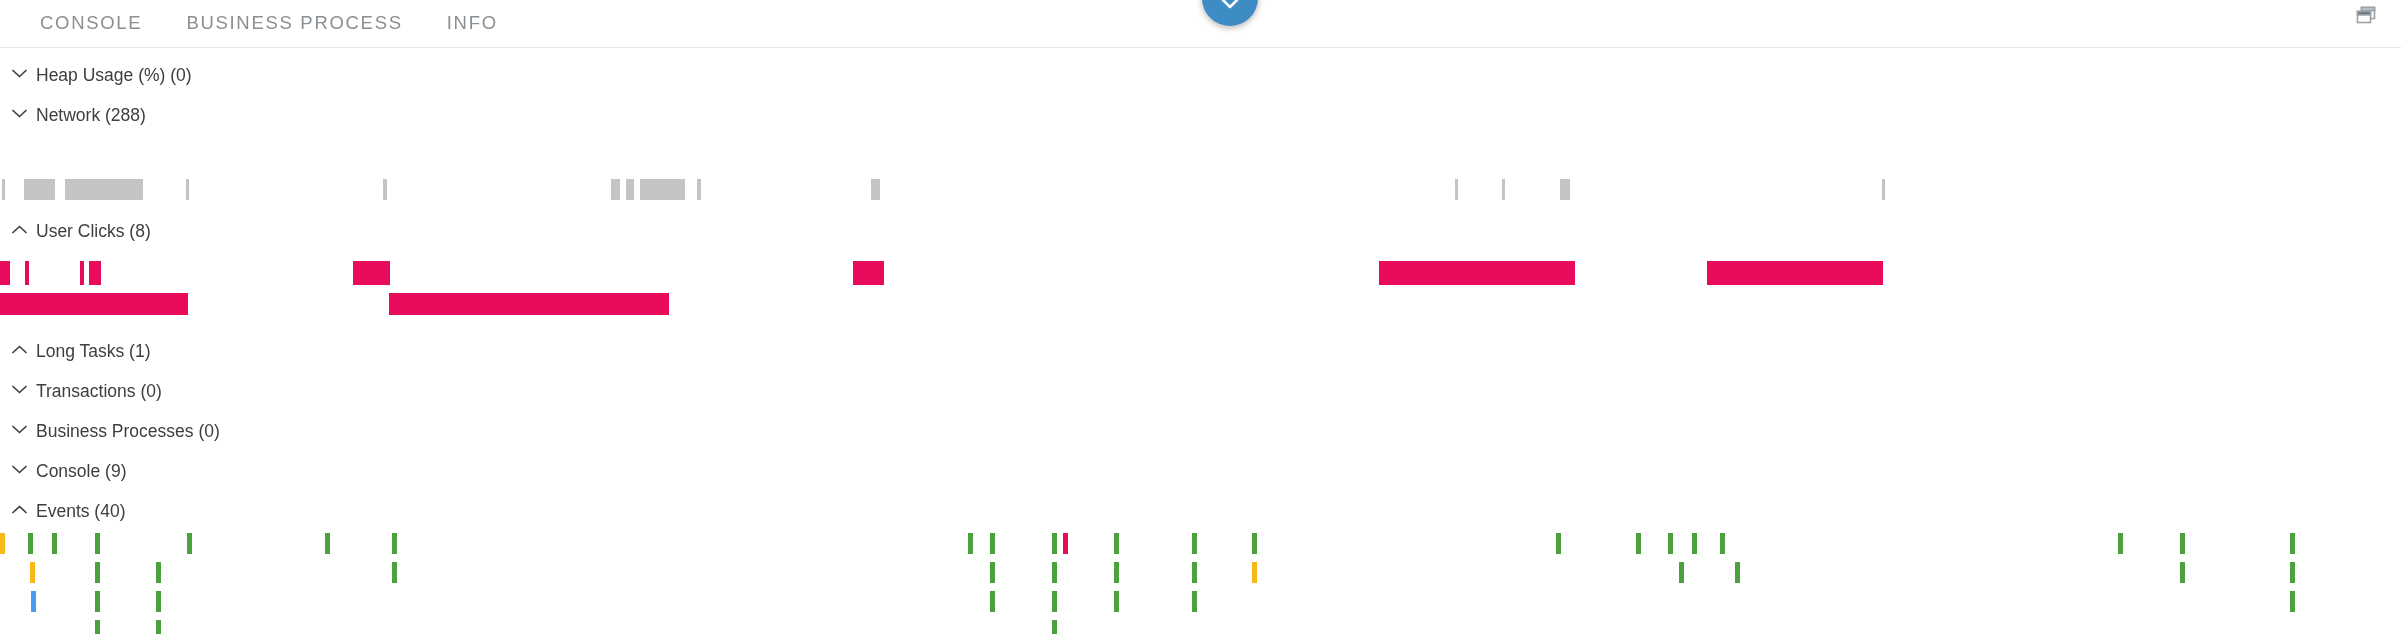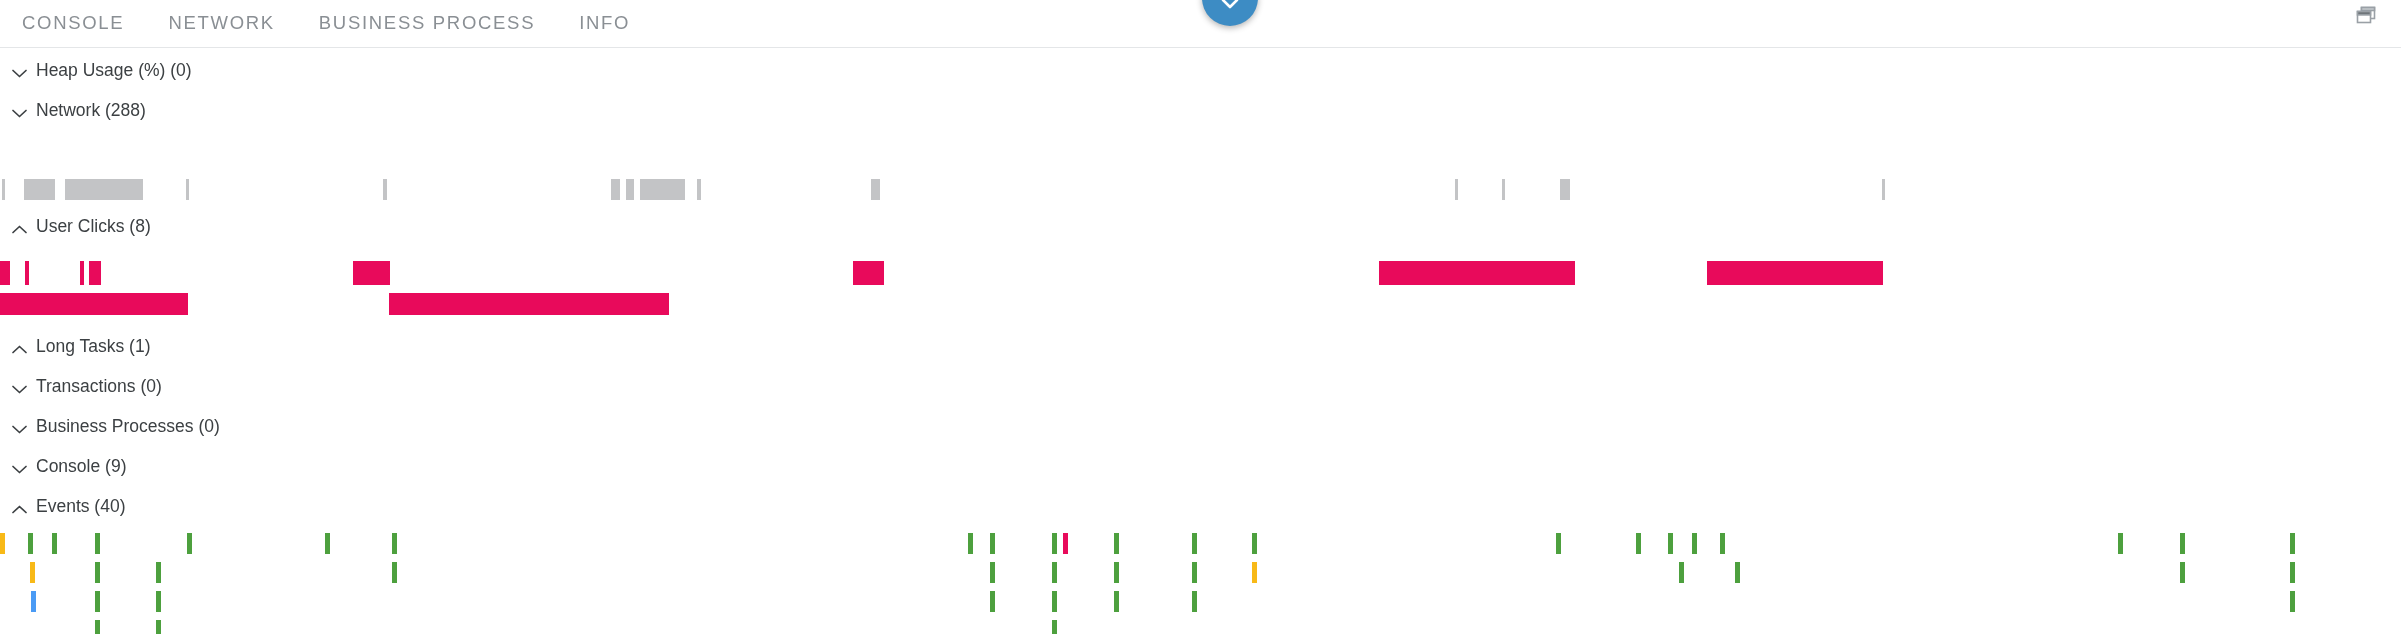--- a/index.html
+++ b/index.html
@@ -24,20 +24,21 @@
     top: 0;
     width: 2401px;
     height: 48px;
     border-bottom: 1px solid #e4e6e8;
     box-sizing: border-box;
   }
   .tabs {
     display: flex;
     align-items: flex-start;
     height: 48px;
+    padding-left: 18px;
   }
   .tab {
     position: relative;
     font-size: 18.5px;
     letter-spacing: 1.7px;
     color: #8a8f94;
     padding: 12px 22px 14px 22px;
     white-space: nowrap;
     cursor: pointer;
     font-weight: 400;
@@ -89,21 +90,21 @@
     top: 48px;
     width: 2401px;
     height: 586px;
   }
 
   .grouphdr {
     position: absolute;
     left: 0;
     height: 26px;
     display: flex;
-    align-items: flex-start;
+    align-items: flex-end;
     cursor: pointer;
     white-space: nowrap;
   }
   .chev {
     width: 26px;
     height: 26px;
     display: inline-flex;
     align-items: center;
     justify-content: center;
     margin-left: 6px;
@@ -125,21 +126,20 @@
     position: absolute;
     top: 0;
   }
 </style>
 </head>
 <body>
 
 <div class="tabbar">
   <div class="tabs">
     <div class="tab">CONSOLE</div>
-    <div class="tab">NETWORK</div>
     <div class="tab">BUSINESS PROCESS</div>
     <div class="tab">INFO</div>
   </div>
 
   <div class="fab">
     <span>
       <svg width="18" height="12" viewBox="0 0 18 12">
         <path d="M2 2 L9 9 L16 2" fill="none" stroke="#ffffff" stroke-width="2.6" stroke-linecap="round" stroke-linejoin="round"></path>
       </svg>
     </span>

